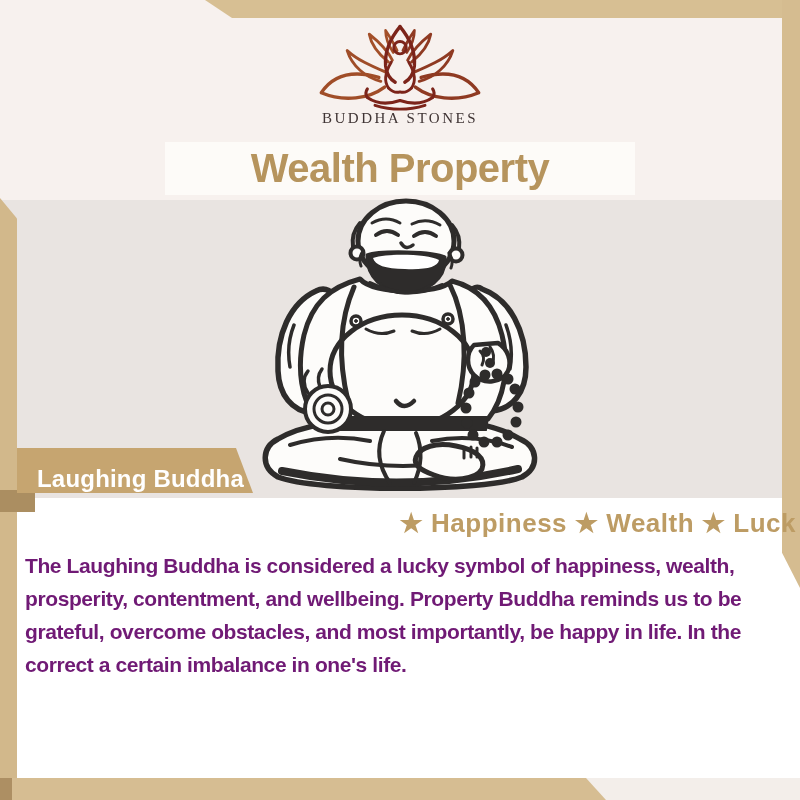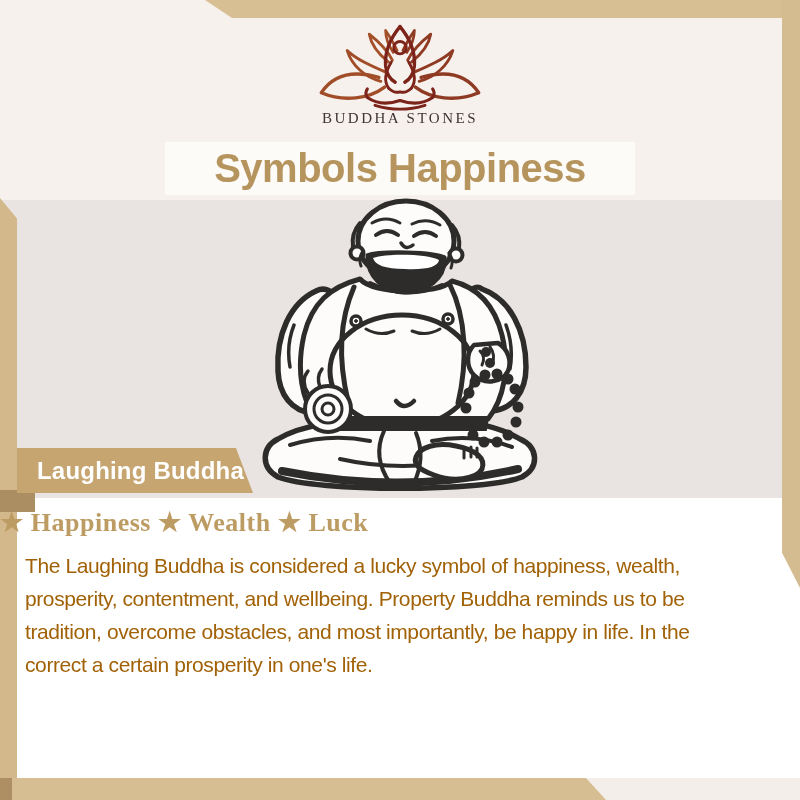--- a/index.html
+++ b/index.html
@@ -36,35 +36,35 @@
   }
   .title-band .title{
     font-size:40px;font-weight:700;color:#b6945d;letter-spacing:-0.5px;white-space:nowrap;
   }
   
   .buddha{position:absolute;left:220px;top:195px;width:360px;height:303px;}
   
   .name-banner{
     position:absolute;left:17px;top:448px;width:236px;height:45px;background:#c6a570;
     clip-path:polygon(0 0,219px 0,100% 100%,0 100%);
-    display:flex;align-items:center;
+    display:flex;align-items:flex-end;
   }
   .name-banner .label{
     padding-left:20px;color:#ffffff;font-size:24px;font-weight:700;letter-spacing:0.2px;
     white-space:nowrap;
   }
   
   .properties-line{
     position:absolute;left:0;top:505px;width:796px;height:36px;line-height:36px;
-    text-align:left;font-size:26px;font-weight:700;color:#bd9c64;letter-spacing:0.5px;font-family:Liberation Serif, serif;
+    text-align:right;font-size:26px;font-weight:700;color:#bd9c64;letter-spacing:0.5px;
   }
   .description{position:absolute;left:25px;top:549px;width:762px;}
   .description .line{
-    font-size:21px;font-weight:400;line-height:33px;letter-spacing:-0.4px;
-    color:#a16207;white-space:nowrap;
+    font-size:21px;font-weight:700;line-height:33px;letter-spacing:-0.4px;
+    color:#701a75;white-space:nowrap;
   }
 </style>
 </head>
 <body>
 
 <div class="canvas">
 
   <div class="header-bg"></div>
   <div class="grey-band"></div>
   <div class="white-band"></div>
@@ -101,21 +101,21 @@
     <path d="M91,48 C85,58 83,68 88,75" stroke="#7c241a" stroke-width="3"></path>
     <path d="M109,48 C115,58 117,68 112,75" stroke="#7c241a" stroke-width="3"></path>
     <path d="M88,75 Q94,81 100,79 Q106,81 112,75" stroke="#7c241a" stroke-width="3"></path>
     <path d="M66,85 Q63,80 66,76 M66,85 C76,92 88,92 100,88 C112,92 124,92 134,85 M134,85 Q137,80 134,76" stroke="#7c241a" stroke-width="3.2"></path>
     <path d="M74,93 Q100,101 126,93" stroke="#7c241a" stroke-width="3"></path>
   </svg>
 
   <div class="brand-name">BUDDHA STONES</div>
 
   <div class="title-band">
-    <span class="title">Symbols Happiness</span>
+    <span class="title">Wealth Property</span>
   </div>
 
   <svg class="buddha" viewBox="0 0 360 303" fill="none" stroke="#2e2c2b" stroke-linecap="round" stroke-linejoin="round">
 
     <path d="M58,244 C42,252 40,272 58,282 C96,297 264,297 302,282 C320,272 318,252 300,244
              C278,231 250,224 182,224 C114,224 80,231 58,244 Z" fill="#fdfcfa" stroke-width="5.5"></path>
     <path d="M62,276 Q182,300 298,274" stroke-width="8"></path>
     <path d="M70,250 Q110,238 150,246 M212,246 Q254,238 292,252 M120,264 Q182,278 248,264" stroke-width="4"></path>
 
     <path d="M96,96 C70,108 56,140 58,176 C59,200 72,216 92,218 C104,218 112,208 112,194
@@ -196,17 +196,17 @@
 
   <div class="name-banner">
     <span class="label">Laughing Buddha</span>
   </div>
 
   <div class="properties-line">★ Happiness ★ Wealth ★ Luck</div>
 
   <div class="description">
     <div class="line fit-line">The Laughing Buddha is considered a lucky symbol of happiness, wealth,</div>
     <div class="line fit-line">prosperity, contentment, and wellbeing. Property Buddha reminds us to be</div>
-    <div class="line fit-line">tradition, overcome obstacles, and most importantly, be happy in life. In the</div>
-    <div class="line fit-line">correct a certain prosperity in one's life.</div>
+    <div class="line fit-line">grateful, overcome obstacles, and most importantly, be happy in life. In the</div>
+    <div class="line fit-line">correct a certain imbalance in one's life.</div>
   </div>
 
 </div>
 
 </body></html>

